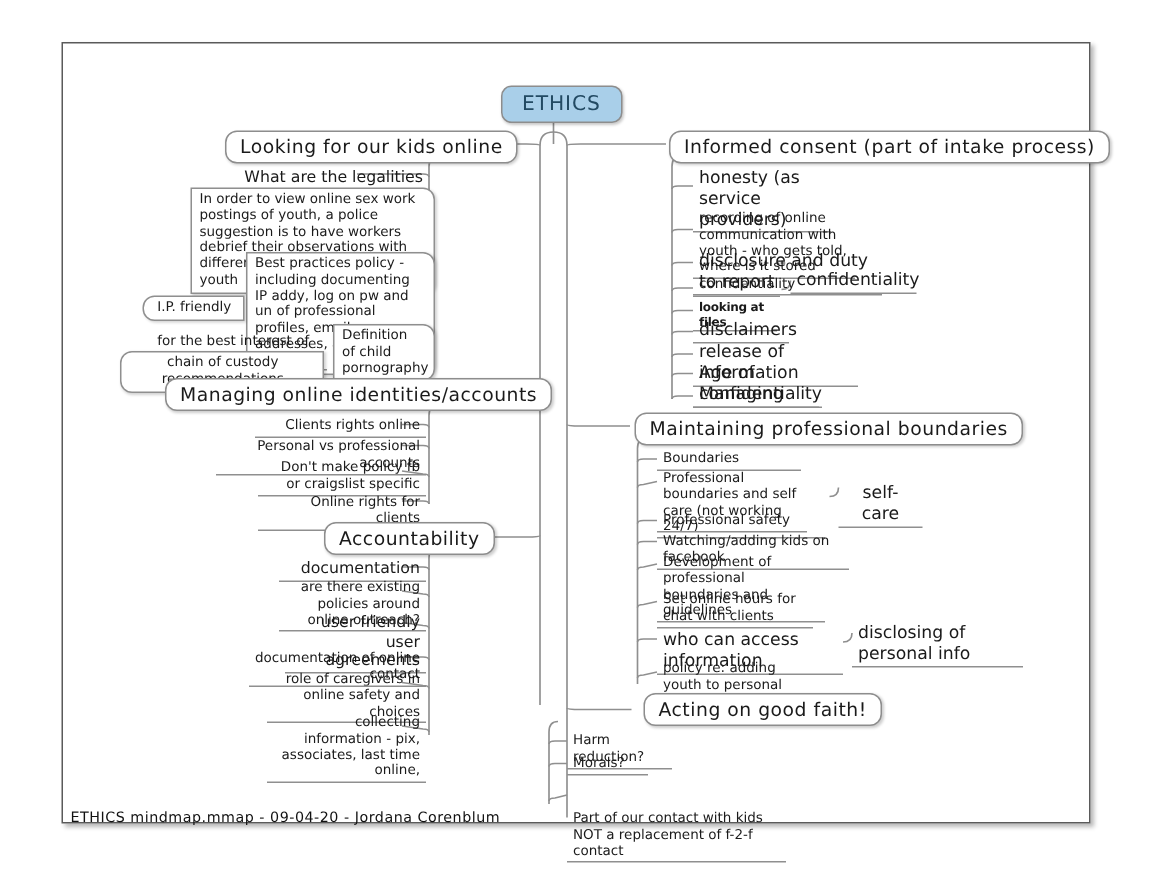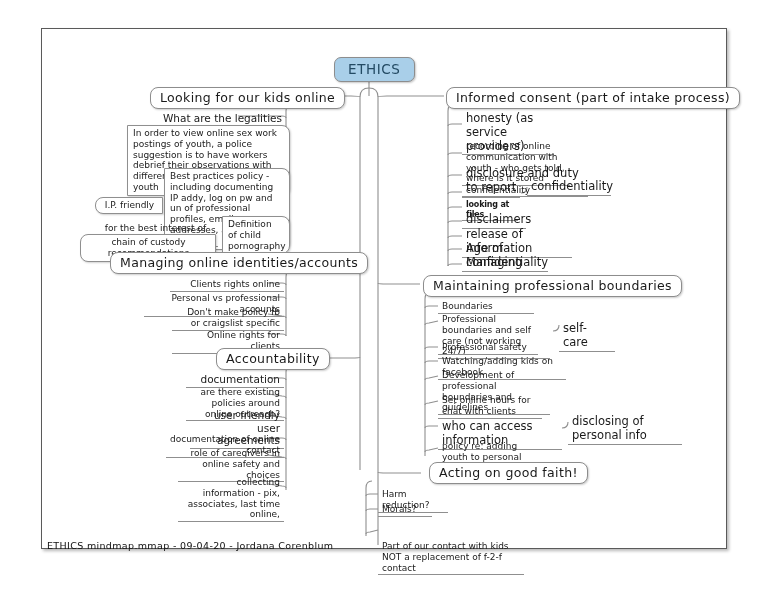--- a/index.html
+++ b/index.html
@@ -218,21 +218,21 @@
 <div class="node l2 sm al" style="left:438px;top:355px;width:128px;">Watching/adding kids on facebook</div>
 
 <div class="node l2 sm al" style="left:438px;top:369px;width:112px;">Development of professional boundaries and guidelines</div>
 
 <div class="node l2 sm al" style="left:438px;top:394px;width:104px;">Set online hours for chat with clients</div>
 
 <div class="node l2 lg al" style="left:438px;top:419px;width:124px;">who can access information</div>
 
 <div class="node l2 sm al" style="left:438px;top:440px;width:106px;">policy re: adding youth to personal online profiles</div>
 
-<div class="node l2 lg al" style="left:559px;top:321px;width:56px;">self-care</div>
+<div class="node l2 lg al" style="left:559px;top:321px;width:56px;text-align:center;">self-care</div>
 
 <div class="node l2 lg al" style="left:568px;top:414px;width:114px;">disclosing of personal info</div>
 
 <div class="node l1" style="left:393px;top:462px;margin-left:36px;">Acting on good faith!</div>
 
 <div class="node l2 sm al" style="left:378px;top:488px;width:70px;">Harm reduction?</div>
 
 <div class="node l2 sm al" style="left:378px;top:503px;width:54px;">Morals?</div>
 
 <div class="node l2 sm al" style="left:378px;top:517px;width:146px;margin-top:23px;">Part of our contact with kids NOT a replacement of f-2-f contact</div>

